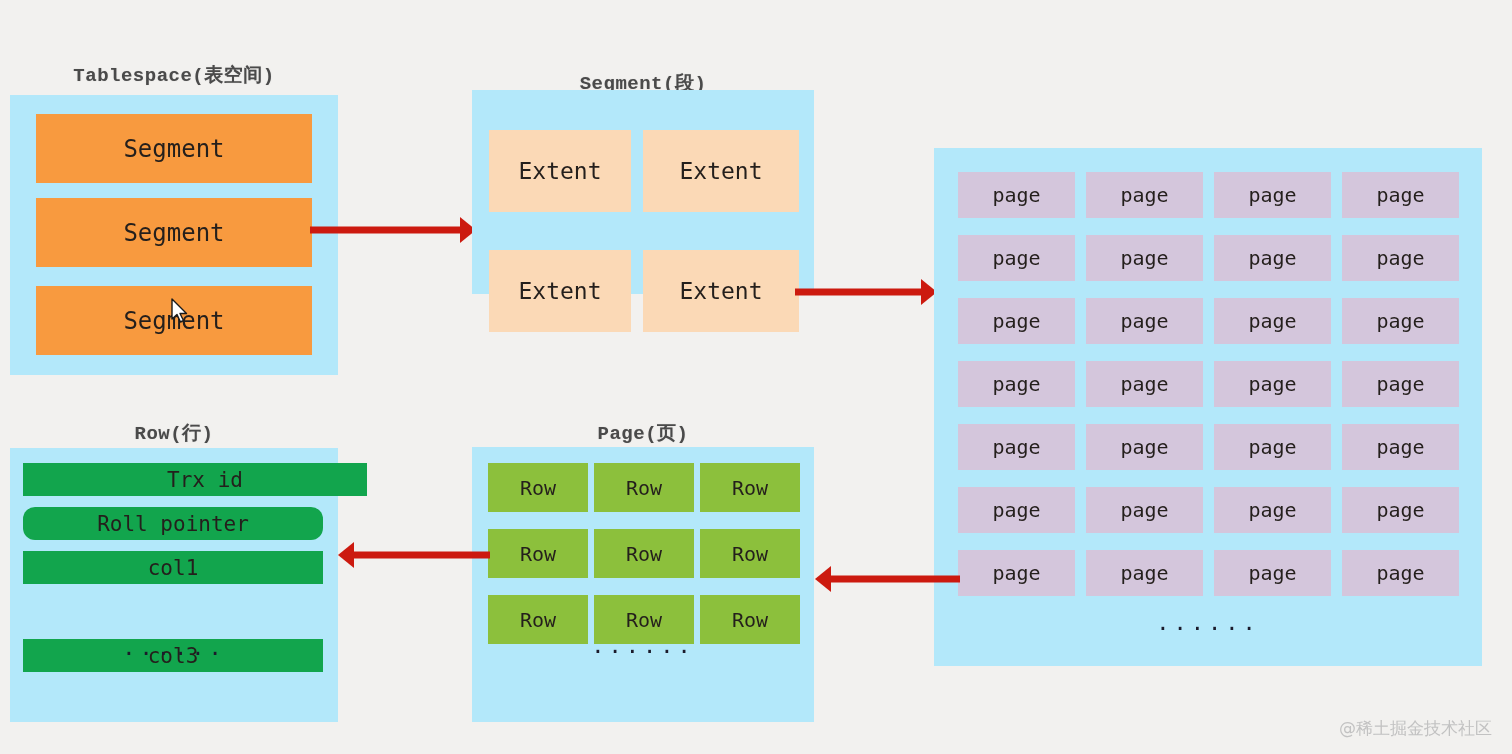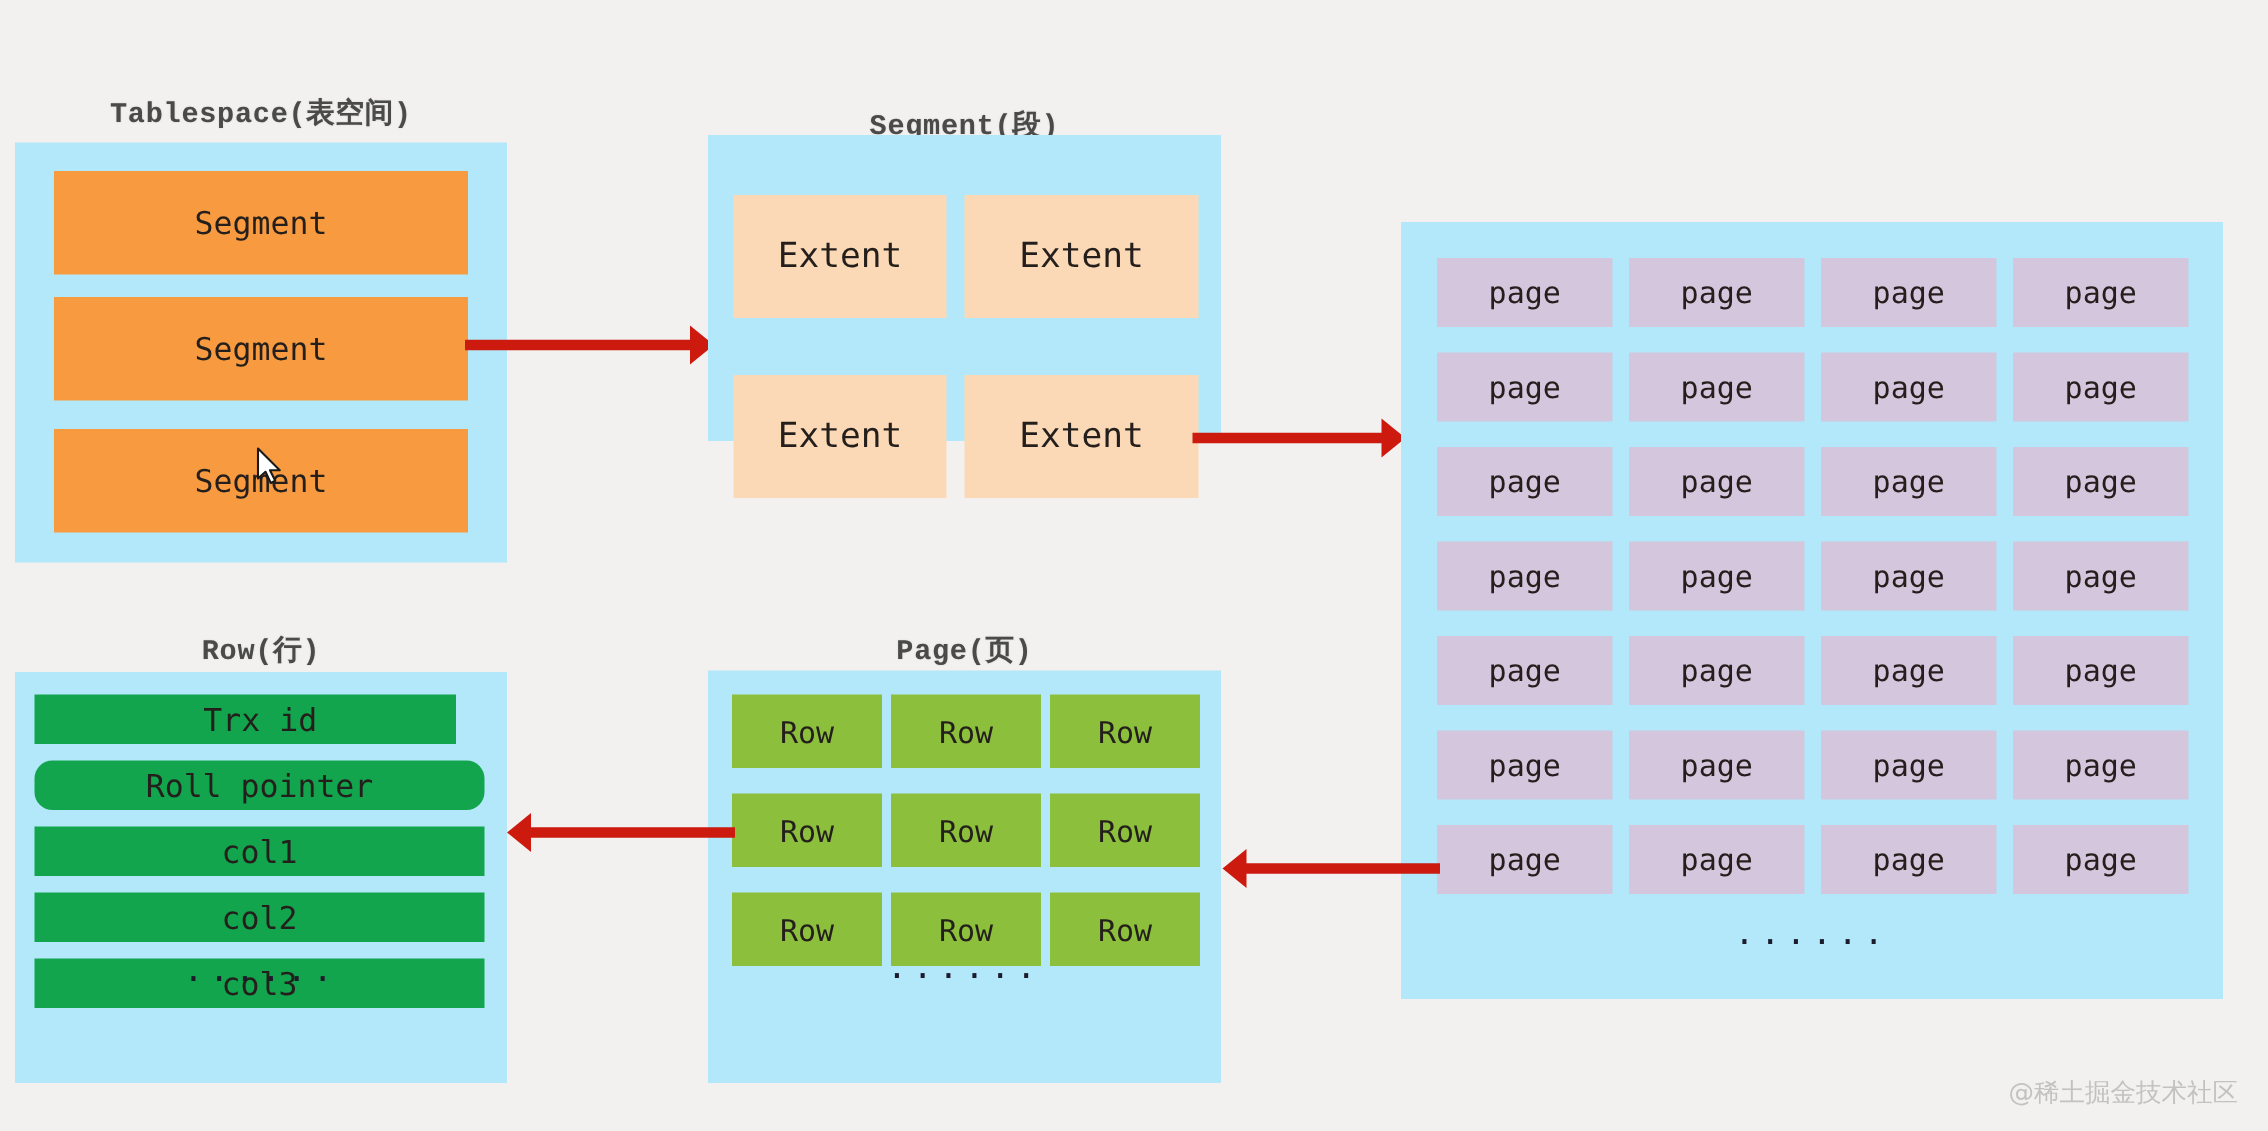--- a/index.html
+++ b/index.html
@@ -42,21 +42,21 @@
     box-sizing: border-box;
     display: flex;
     align-items: center;
     justify-content: center;
     font-family: "DejaVu Sans Mono", monospace;
     color: #241f1c;
     white-space: nowrap;
   }
   .cell-segment {
     background: #f89a3f;
-    font-size: 21px;
+    font-size: 24px;
   }
   .cell-extent {
     background: #fbd9b6;
     font-size: 23px;
   }
   .cell-page {
     background: #d4c6dc;
     font-size: 20px;
   }
   .cell-row-green {
@@ -222,24 +222,23 @@
 
   <div class="arrow arrow-left" style="left:338px; top:541px; width:152px; height:28px;">
     <div class="arrow-line"></div>
     <div class="arrow-head"></div>
   </div>
 
   <div class="sec-title" style="left:10px; top:420px; width:328px;">Row(行)</div>
 
   <div class="panel" style="left:10px; top:448px; width:328px; height:274px;">
     <div id="row-fields" style="position:absolute; left:13px; top:15px; width:300px; height:215px;">
-        <div class="cell cell-field" style="left: 0px; top: 0px; width: 281px; height: 33px; padding-left: 20px;">Trx id</div>
+        <div class="cell cell-field" style="left: 0px; top: 0px; width: 344px; height: 33px; padding-left: 20px;">Trx id</div>
         <div class="cell cell-field" style="left: 0px; top: 44px; width: 300px; height: 33px; border-radius: 12px;">Roll pointer</div>
         <div class="cell cell-field" style="left: 0px; top: 88px; width: 300px; height: 33px;">col1</div>
-        <div class="cell cell-field" style="left: 0px; top: 132px; width: 300px; height: 33px;">col2</div>
         <div class="cell cell-field" style="left: 0px; top: 176px; width: 300px; height: 33px;">col3</div>
       </div>
     <div class="dots" style="left:0; top:193px; width:328px;">······</div>
   </div>
 
   <div class="watermark">@稀土掘金技术社区</div>
 
   <div class="cursor" style="left:170px; top:298px;">
     <svg width="20" height="26" viewBox="0 0 20 26">
       <path d="M2,1 L2,21 L7,16.5 L10.5,24 L13.5,22.5 L10,15.5 L16.5,15.5 Z" fill="#ffffff" stroke="#1a1a1a" stroke-width="1.4" stroke-linejoin="round"></path>

